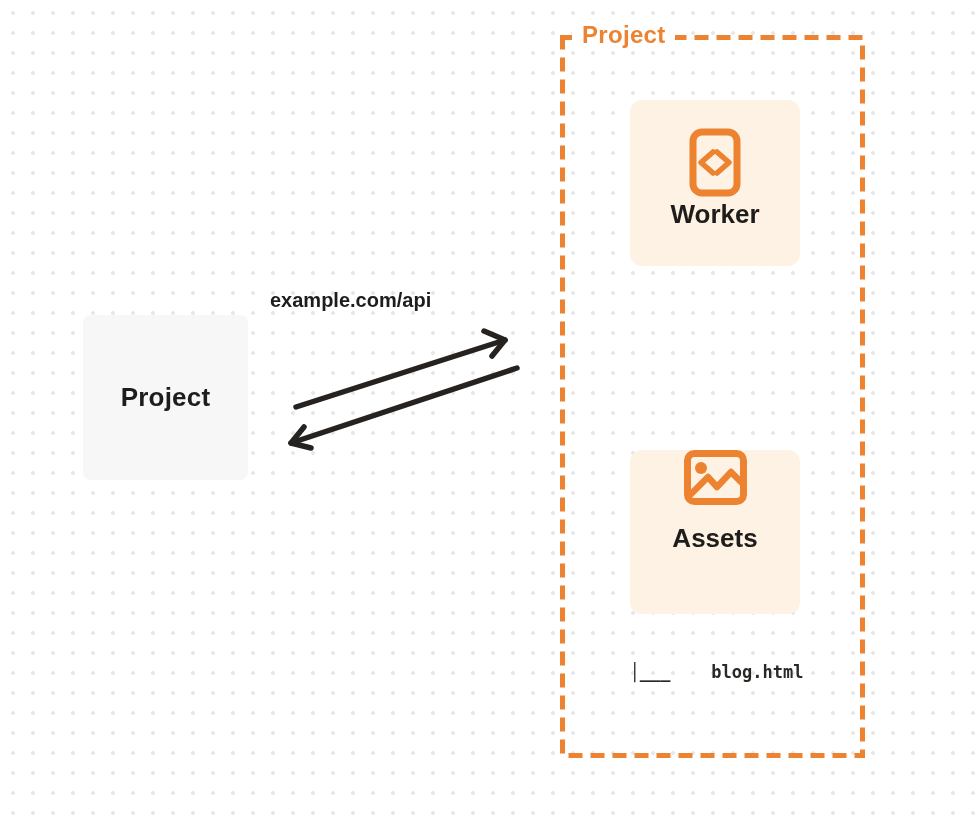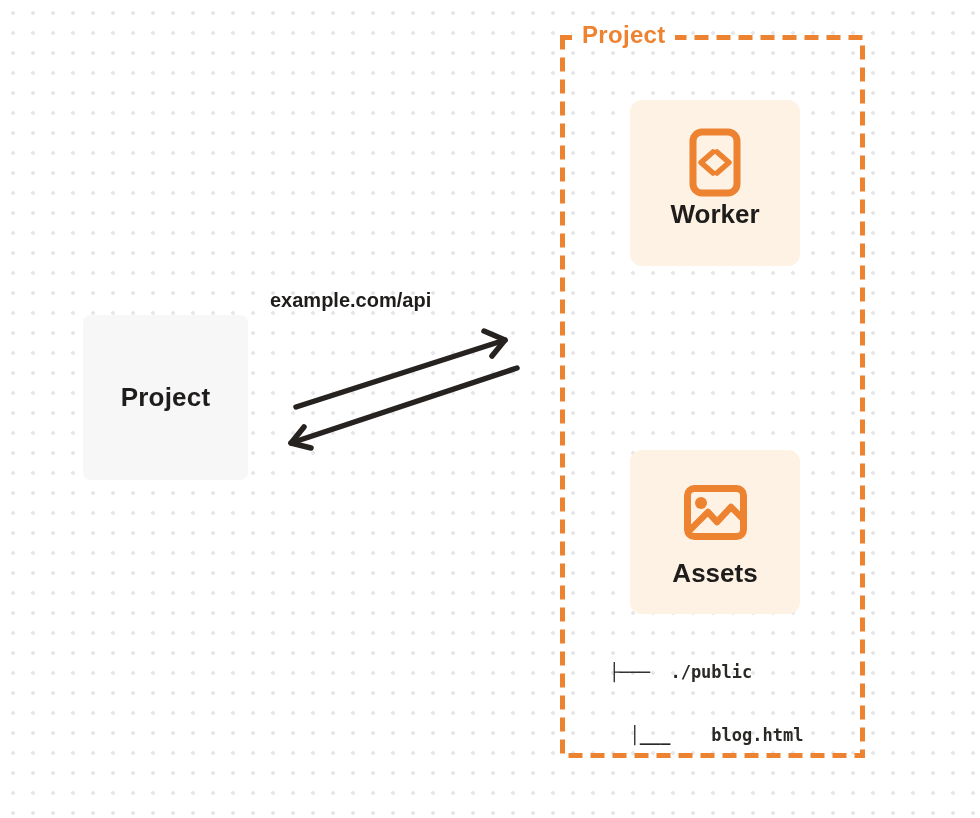--- a/index.html
+++ b/index.html
@@ -62,21 +62,20 @@
   }
 
   .worker-card {
     left: 630px; top: 100px; width: 170px; height: 166px;
     background: var(--card-cream);
     padding-top: 28px;
   }
   .assets-card {
     left: 630px; top: 450px; width: 170px; height: 164px;
     background: var(--card-cream);
-    padding-top: 35px;
   }
   .node-icon { color: var(--accent-orange); display: block; }
   .worker-card .card-label { margin-top: 2px; font-size: 26px; font-weight: 700; }
   .assets-card .card-label { margin-top: 18px; font-size: 26px; font-weight: 700; }
 
   .file-tree {
     position: absolute;
     left: 609px; top: 620px;
     font-family: "DejaVu Sans Mono", "Liberation Mono", monospace;
     font-size: 17px;
@@ -127,18 +126,17 @@
   <div class="card assets-card">
     <svg class="node-icon" width="63" height="55" viewBox="0 0 63 55" aria-hidden="true">
       <rect x="3.5" y="3.5" width="56" height="48" rx="7" fill="none" stroke="currentColor" stroke-width="7"></rect>
       <circle cx="17" cy="18" r="6" fill="currentColor"></circle>
       <path d="M5 46 L24 27 L33 37 L47 22 L58 33" fill="none" stroke="currentColor" stroke-width="6.5" stroke-linecap="round" stroke-linejoin="round"></path>
     </svg>
     <div class="card-label">Assets</div>
   </div>
 
   <div class="file-tree">
-    <div>├───  ./public</div>
     <div>  │___    blog.html</div>
     
   </div>
 
 </div>
 
 </body></html>

